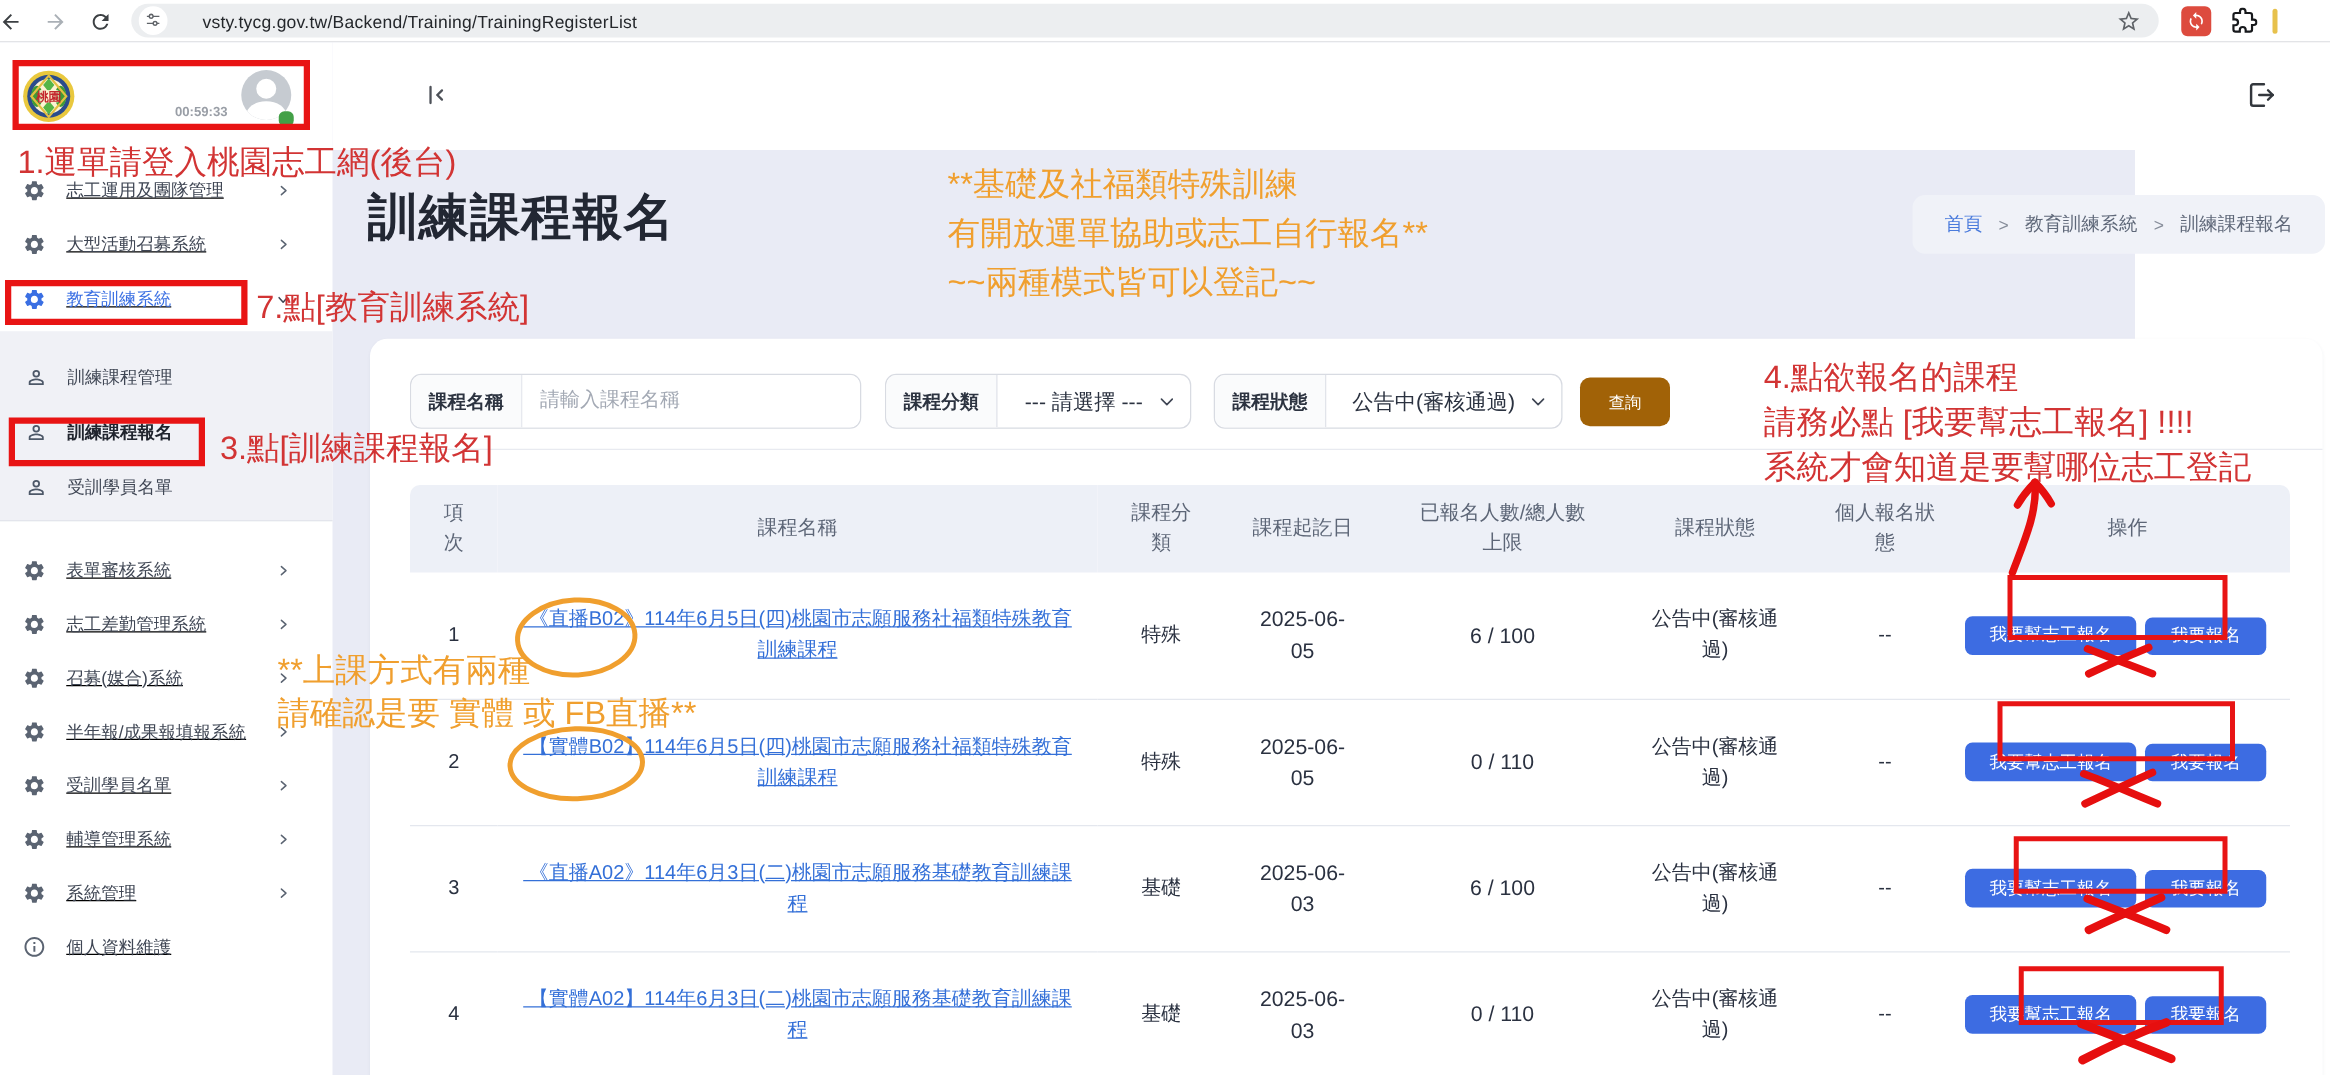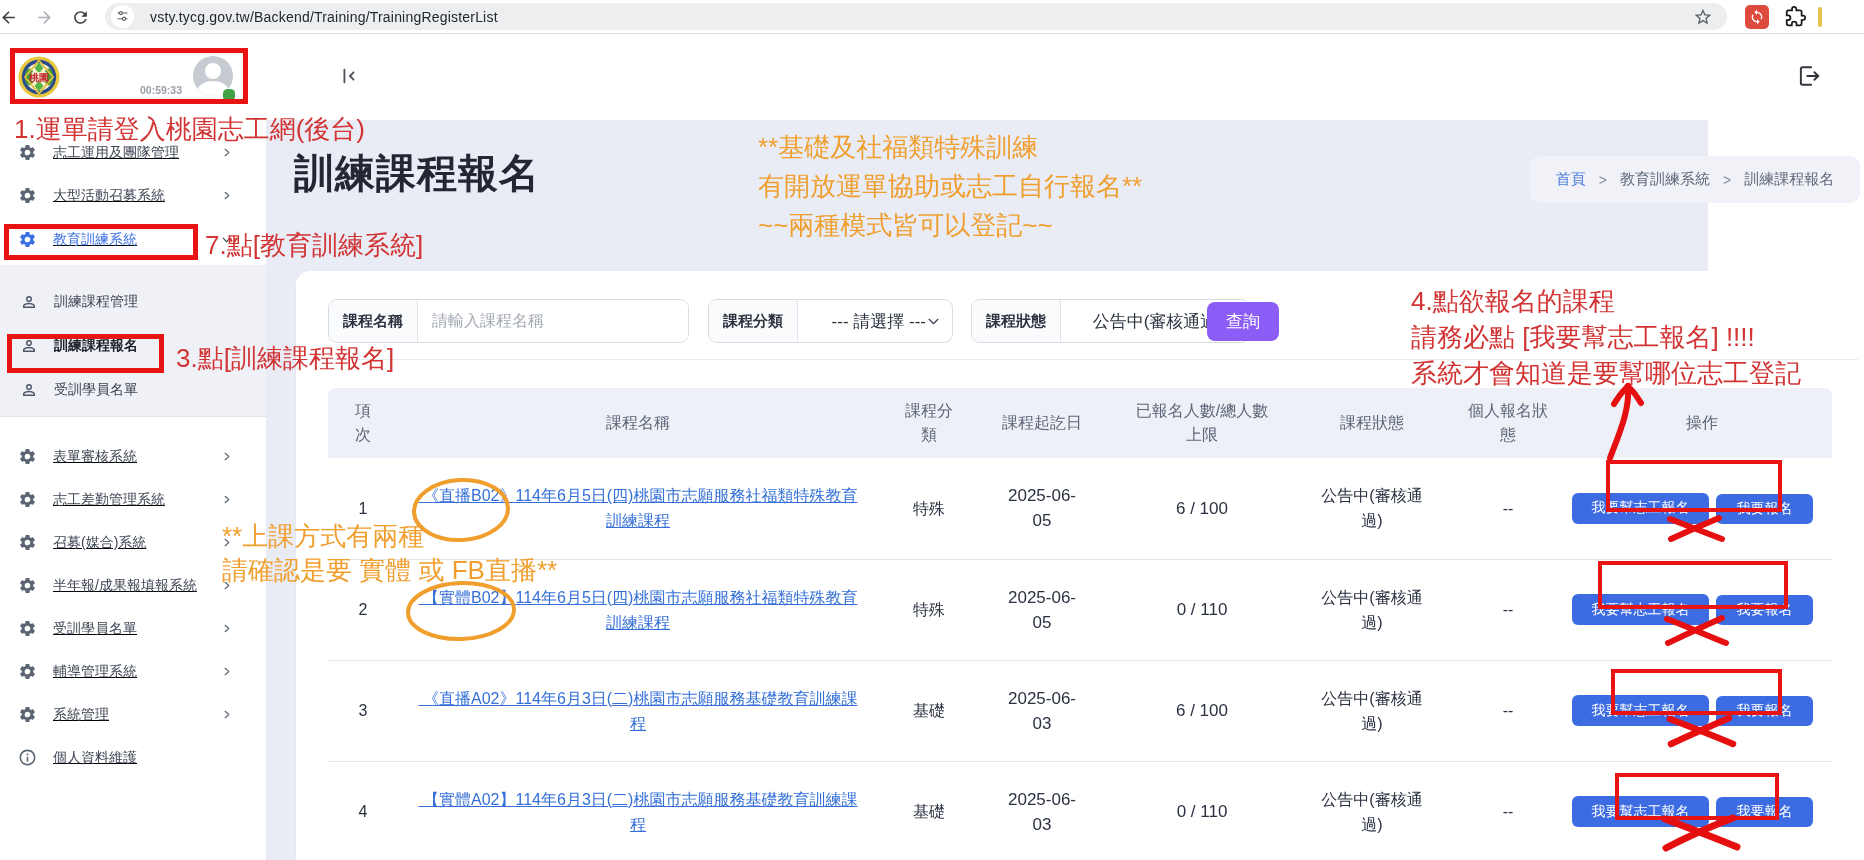--- a/index.html
+++ b/index.html
@@ -7,21 +7,21 @@
   body { font-family:"Liberation Sans", sans-serif; position:relative; background:#fff; }
 
   
   #chrome { position:absolute; left:0; top:0; width:1864px; height:34px; background:#ffffff; border-bottom:1px solid #dadce0; }
   .chrome-btn { position:absolute; top:8px; width:19px; height:19px; color:#3c4043; }
   .chrome-btn svg { width:100%; height:100%; }
   #nav-forward { color:#aab0b6; }
   #omnibox { position:absolute; left:105px; top:3px; width:1622px; height:27px; border-radius:13.5px; background:#eceef0; display:flex; align-items:center; }
   #site-info { width:23px; height:23px; margin-left:6px; border-radius:50%; background:#fff; color:#5f6368; display:flex; align-items:center; justify-content:center; }
   #site-info svg { width:15px; height:15px; }
-  #url-text { margin-left:16px; font-size:14px; color:#24272b; letter-spacing:.2px; }
+  #url-text { margin-left:28px; font-size:14px; color:#24272b; letter-spacing:.2px; }
   #star { position:absolute; right:14px; top:4px; width:20px; height:20px; color:#5f6368; }
   #ext-red { position:absolute; left:1745px; top:5px; width:24px; height:24px; border-radius:5px; background:#dd4b3e; display:flex; align-items:center; justify-content:center; }
   #ext-red svg { width:16px; height:16px; color:#fff; }
   #ext-puzzle { position:absolute; left:1785px; top:6px; width:21px; height:21px; color:#17191c; }
   #profile-bar { position:absolute; left:1818px; top:7px; width:4px; height:20px; border-radius:2px; background:#e7c14c; }
 
   
   #app { position:absolute; left:0; top:34px; width:1708px; height:826px; background:#e9ebf5; }
   #sidebar { position:absolute; left:0; top:0; width:266px; height:826px; background:#fff; z-index:2; }
   #main-topbar { position:absolute; left:266px; top:0; width:1598px; height:86px; background:#fff; }
@@ -57,23 +57,23 @@
   
   #card { position:absolute; left:296px; top:237px; width:1562px; height:700px; background:#fff; border-radius:14px; box-shadow:0 1px 3px rgba(40,50,90,.05); }
   .fgroup { position:absolute; top:28px; height:44px; border:1px solid #d8dbe2; border-radius:9px; background:#fff; display:flex; align-items:stretch; overflow:hidden; }
   .fgroup .flabel { display:flex; align-items:center; padding:0 14px; background:#fafbfc; border-right:1px solid #e1e4ea; font-size:15px; font-weight:bold; color:#2c3340; white-space:nowrap; }
   .fgroup .fvalue { display:flex; align-items:center; font-size:17px; color:#2b3240; white-space:nowrap; }
   #f-name { left:32px; width:361px; }
   #f-name input { border:none; outline:none; flex:1; padding:0 14px; font-size:16px; font-family:inherit; color:#2b3240; }
   #f-name input::placeholder { color:#a3a9b4; }
   #f-cat { left:412px; width:245px; }
   #f-status { left:675px; width:279px; }
-  .fgroup .fvalue { flex:1; justify-content:flex-end; position:relative; padding-right:26px; padding-left:10px; }
+  .fgroup .fvalue { flex:1; justify-content:center; position:relative; padding-right:26px; padding-left:10px; }
   .fgroup .sel-chev { position:absolute; right:12px; width:13px; height:13px; color:#3f4654; }
-  #search-btn { position:absolute; left:911px; top:31px; width:72px; height:39px; border:none; border-radius:8px; background:#8b5cf6; color:#fff; font-size:17px; font-family:inherit; cursor:pointer; }
+  #search-btn { position:absolute; left:968px; top:31px; width:72px; height:39px; border:none; border-radius:8px; background:#a16207; color:#fff; font-size:13px; font-family:inherit; cursor:pointer; }
   #filter-divider { position:absolute; left:0px; top:88px; width:1562px; height:1px; background:#e8eaf0; }
 
   
   #tbl { position:absolute; left:32px; top:117px; width:1504px; border-collapse:collapse; table-layout:fixed; }
   #tbl col.c0{width:70px;} #tbl col.c1{width:480px;} #tbl col.c2{width:102px;} #tbl col.c3{width:124px;}
   #tbl col.c4{width:196px;} #tbl col.c5{width:144px;} #tbl col.c6{width:128px;} #tbl col.c7{width:260px;}
   #tbl thead th { height:70px; background:#edf0f7; font-size:16px; font-weight:normal; color:#5d6677; text-align:center; vertical-align:middle; line-height:24px; white-space:pre-line; }
   #tbl thead th:first-child { border-radius:8px 0 0 0; }
   #tbl thead th:last-child { border-radius:0 8px 0 0; }
   #tbl tbody td { height:101px; border-bottom:1px solid #e4e7ee; text-align:center; vertical-align:middle; font-size:16px; color:#2a3140; white-space:pre-line; line-height:25px; }

